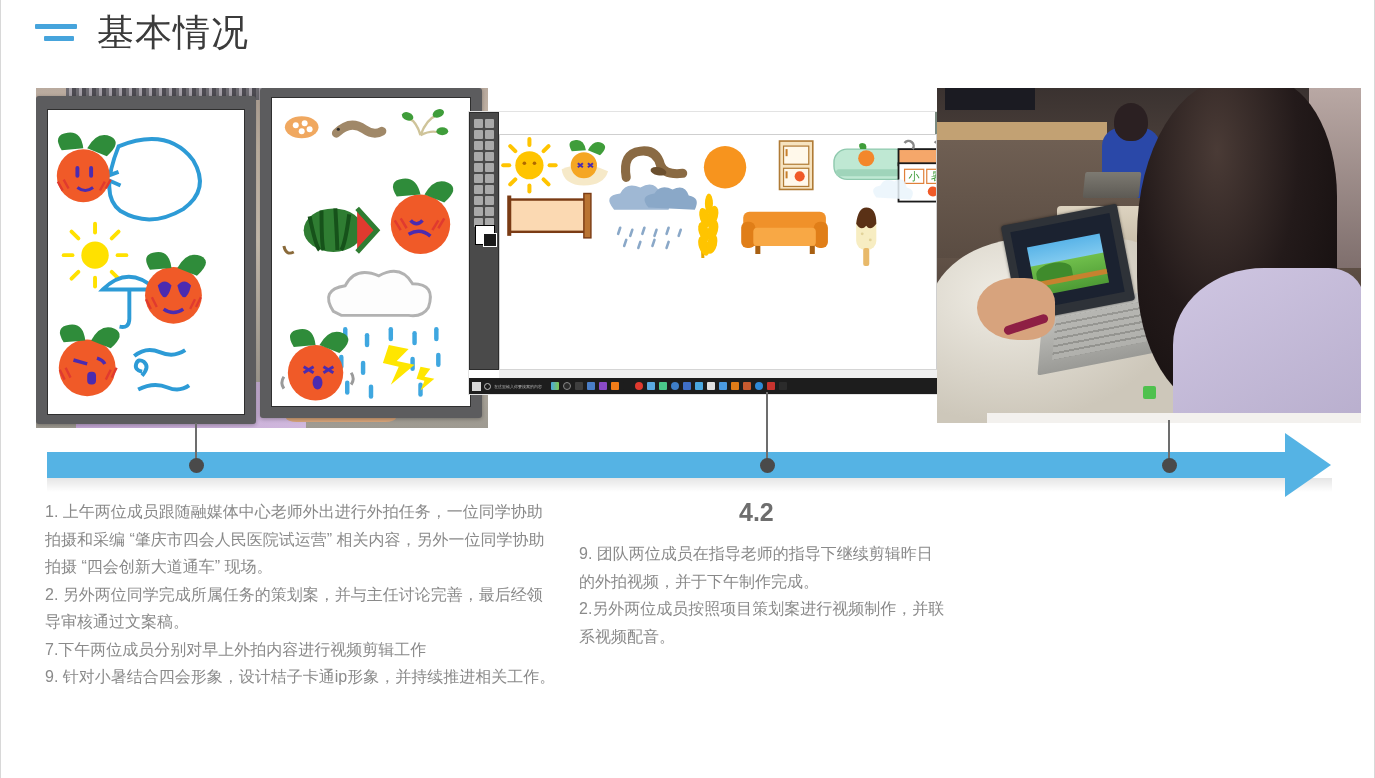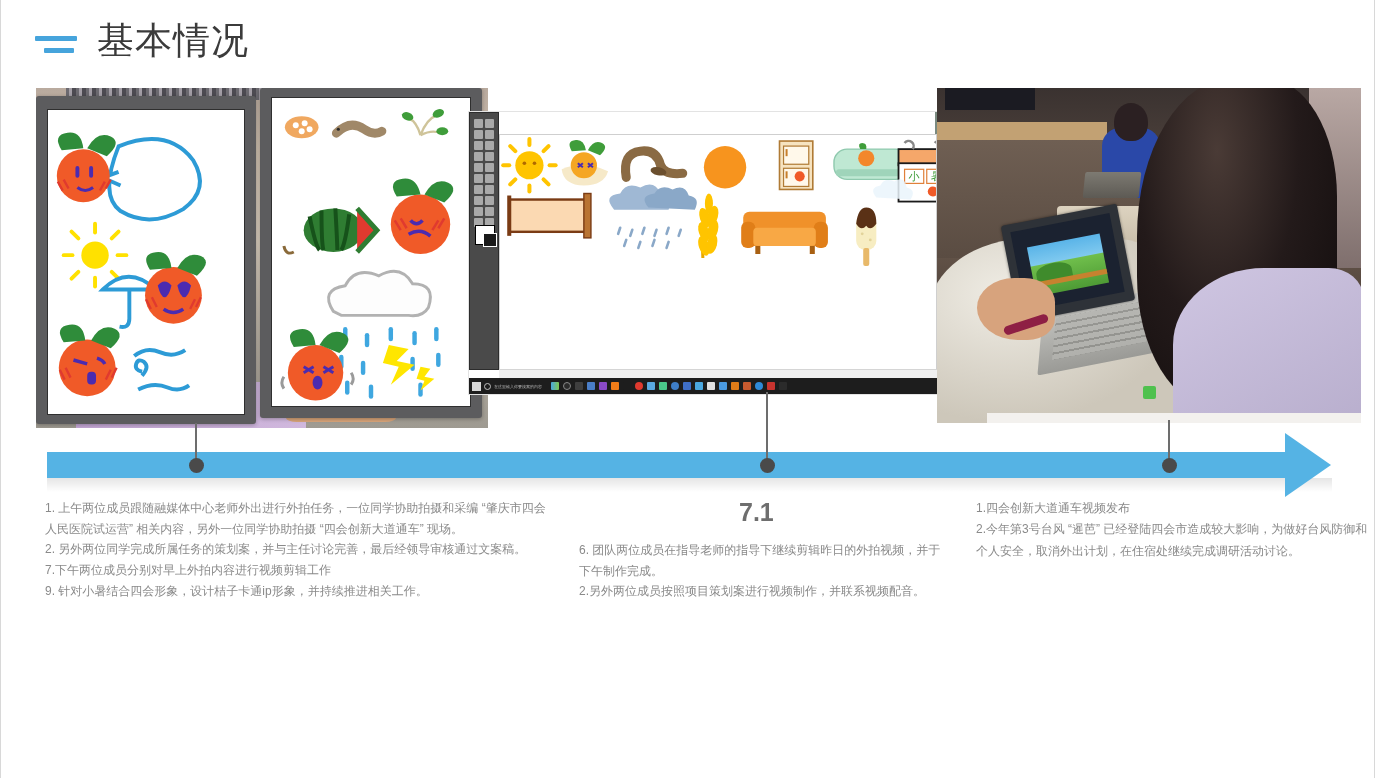--- a/index.html
+++ b/index.html
@@ -11,21 +11,21 @@
   }
   .page {
     position: relative;
     width: 1375px; height: 778px;
     background: #ffffff;
     border-left: 1px solid #d8d8d8;
     border-right: 1px solid #d8d8d8;
   }
 
   
-  .header { position: absolute; left: 34px; top: 22px; display: flex; align-items: center; }
+  .header { position: absolute; left: 34px; top: 14px; display: flex; }
   .hdr-icon { width: 44px; height: 30px; position: relative; margin-right: 18px; }
   .hdr-icon .bar1 { position: absolute; left: 0; top: 10px; width: 42px; height: 5px; background: #46a4dc; border-radius: 1px; }
   .hdr-icon .bar2 { position: absolute; left: 9px; top: 22px; width: 30px; height: 5px; background: #46a4dc; border-radius: 1px; }
   .hdr-title { font-size: 37px; color: #3b3b3b; letter-spacing: 1px; line-height: 1; font-weight: 400; }
 
   
   .media { position: absolute; left: 0; top: 82px; width: 1375px; height: 345px; }
 
   .shot { position: absolute; overflow: hidden; }
 
@@ -133,21 +133,21 @@
   
   .cols { position: absolute; left: 0; top: 498px; width: 1375px; }
   .col { position: absolute; }
   .col1 { left: 44px; width: 512px; }
   .col2 { left: 578px; width: 366px; }
   .col3 { left: 975px; width: 398px; }
   .col-date { font-size: 25px; font-weight: bold; color: #6e6e6e; text-align: center; margin-bottom: 13px; }
   .col1 .col-date { text-align: left; padding-left: 125px; }
   .col2 .col-date { text-align: left; padding-left: 160px; }
   .col3 .col-date { text-align: left; padding-left: 175px; }
-  .col-body p { font-size: 12px; line-height: 1.72; color: #8a8a8a; margin: 0; }
+  .col-body p { font-size: 16px; line-height: 1.72; color: #8a8a8a; margin: 0; }
   .col3 .col-body p { line-height: 1.78; }
 </style>
 </head>
 <body>
 
 <div class="page">
 
   <div class="header">
     <div class="hdr-icon">
       <div class="bar1"></div>
@@ -500,28 +500,24 @@
     <div class="col col1">
       <div class="col-body">
         <p>1. 上午两位成员跟随融媒体中心老师外出进行外拍任务，一位同学协助拍摄和采编 “肇庆市四会人民医院试运营” 相关内容，另外一位同学协助拍摄 “四会创新大道通车” 现场。</p>
         <p>2. 另外两位同学完成所属任务的策划案，并与主任讨论完善，最后经领导审核通过文案稿。</p>
         <p>7.下午两位成员分别对早上外拍内容进行视频剪辑工作</p>
         <p>9. 针对小暑结合四会形象，设计桔子卡通ip形象，并持续推进相关工作。</p>
       </div>
     </div>
 
     <div class="col col2">
-      <div class="col-date">7.1</div>
+      <div class="col-date">4.2</div>
       <div class="col-body">
-        <p>6. 团队两位成员在指导老师的指导下继续剪辑昨日的外拍视频，并于下午制作完成。</p>
+        <p>9. 团队两位成员在指导老师的指导下继续剪辑昨日的外拍视频，并于下午制作完成。</p>
         <p>2.另外两位成员按照项目策划案进行视频制作，并联系视频配音。</p>
       </div>
     </div>
 
     <div class="col col3">
-      <div class="col-body">
-        <p>1.四会创新大道通车视频发布</p>
-        <p>2.今年第3号台风 “暹芭” 已经登陆四会市造成较大影响，为做好台风防御和个人安全，取消外出计划，在住宿处继续完成调研活动讨论。</p>
-      </div>
     </div>
   </div>
 
 </div>
 
 </body></html>

